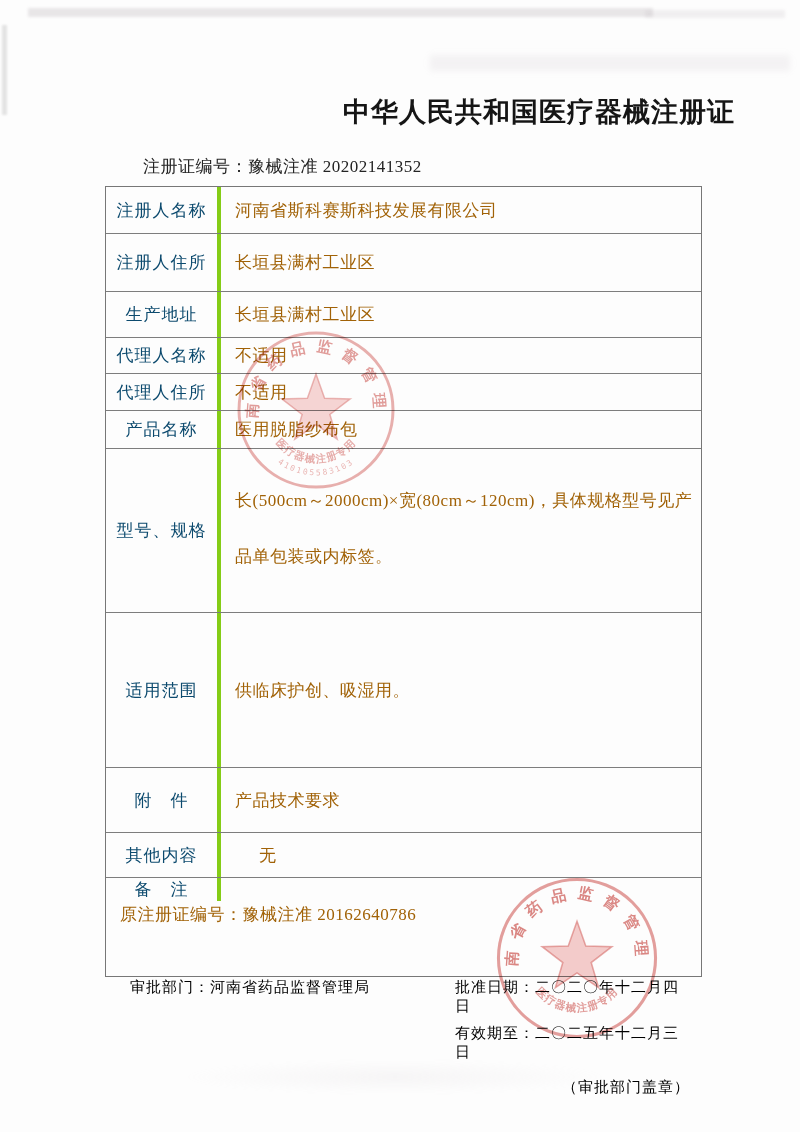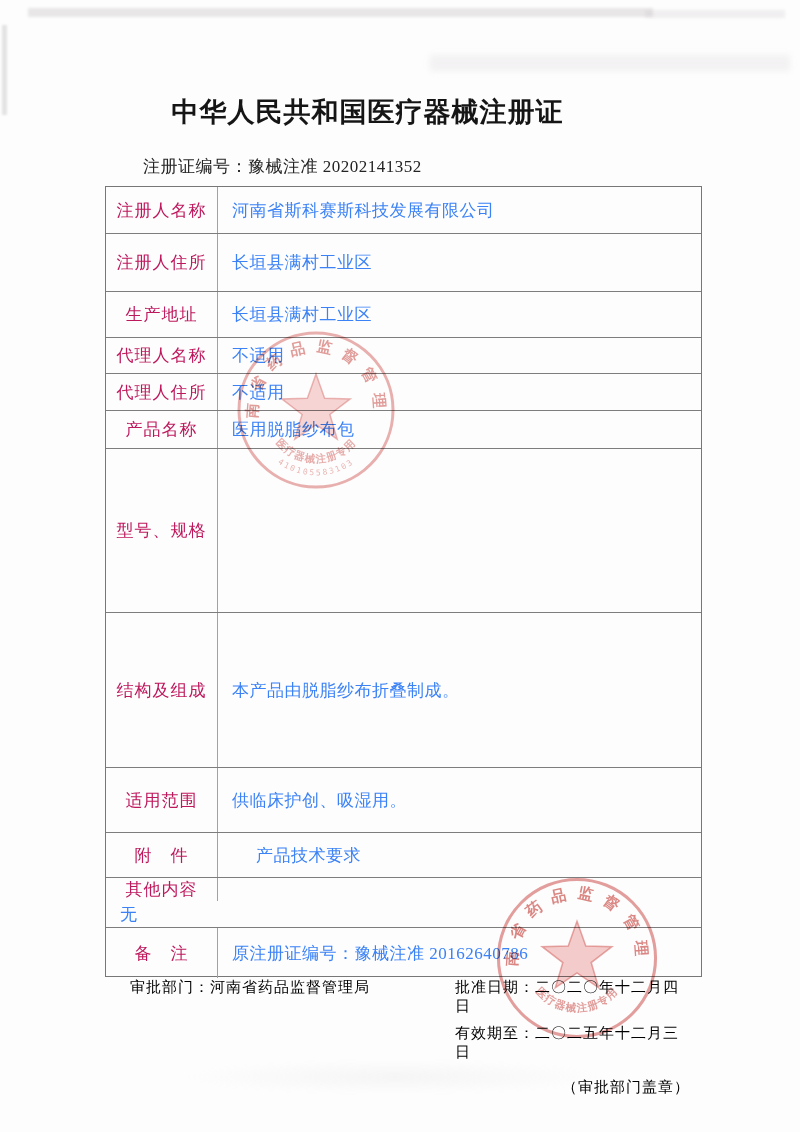--- a/index.html
+++ b/index.html
@@ -11,40 +11,40 @@
   }
   
   .art{position:absolute;pointer-events:none;}
   .art-top1{left:28px;top:8px;width:625px;height:9px;background:#b9b2b8;opacity:.30;filter:blur(1.5px);}
   .art-top2{left:645px;top:10px;width:140px;height:8px;background:#c4bdc3;opacity:.22;filter:blur(1.5px);}
   .art-top3{left:430px;top:55px;width:360px;height:16px;background:#d6d0d6;opacity:.25;filter:blur(3px);}
   .art-left{left:2px;top:25px;width:5px;height:90px;background:#b5b5b5;opacity:.35;filter:blur(1px);}
   .art-bot{left:180px;top:1060px;width:430px;height:34px;background:radial-gradient(ellipse at center,#d8d2d6,transparent 70%);opacity:.18;filter:blur(2px);}
 
   .title{
-    position:absolute;left:0;top:94px;width:735px;text-align:center;
+    position:absolute;left:0;top:94px;width:735px;text-align:right;
     font-size:27px;font-weight:bold;letter-spacing:1px;color:#151515;
   }
   .certline{
     position:absolute;left:143px;top:155px;font-size:17px;color:#242424;letter-spacing:.5px;
   }
 
   .cert-table{
     position:absolute;left:105px;top:186px;width:597px;height:791px;
     border:1px solid #777;box-sizing:border-box;
   }
   .tr{display:flex;box-sizing:border-box;border-bottom:1px solid #7d7d7d;font-size:17px;}
   .tr:last-child{border-bottom:none;}
   .tr .label{
-    width:111px;flex:none;border-right:1px solid #84cc16;
+    width:111px;flex:none;border-right:4px solid #84cc16;
     display:flex;align-items:center;justify-content:center;
-    color:#be185d;letter-spacing:1px;text-align:center;
+    color:#0c4a6e;letter-spacing:1px;text-align:center;
   }
   .tr .value{
-    flex:1;display:flex;align-items:center;padding-left:14px;color:#3b82f6;letter-spacing:.5px;
+    flex:1;display:flex;align-items:center;padding-left:14px;color:#a16207;letter-spacing:.5px;
   }
   .tr:nth-child(1){height:47px;}
   .tr:nth-child(2){height:58px;}
   .tr:nth-child(3){height:46px;}
   .tr:nth-child(4){height:36px;}
   .tr:nth-child(5){height:37px;}
   .tr:nth-child(6){height:38px;}
   .tr:nth-child(7){height:164px;}
   .tr:nth-child(8){height:155px;}
   .tr:nth-child(9){height:65px;}
@@ -106,24 +106,21 @@
     <div class="tr">
       <div class="label">代理人住所</div>
       <div class="value">不适用</div>
     </div>
     <div class="tr">
       <div class="label">产品名称</div>
       <div class="value">医用脱脂纱布包</div>
     </div>
     <div class="tr model">
       <div class="label">型号、规格</div>
-    </div>
-    <div class="tr">
-      <div class="label">结构及组成</div>
-      <div class="value">本产品由脱脂纱布折叠制成。</div>
+      <div class="value">长(500cm～2000cm)×宽(80cm～120cm)，具体规格型号见产品单包装或内标签。</div>
     </div>
     <div class="tr">
       <div class="label">适用范围</div>
       <div class="value">供临床护创、吸湿用。</div>
     </div>
     <div class="tr">
       <div class="label">附　件</div>
       <div class="value">产品技术要求</div>
     </div>
     <div class="tr">

